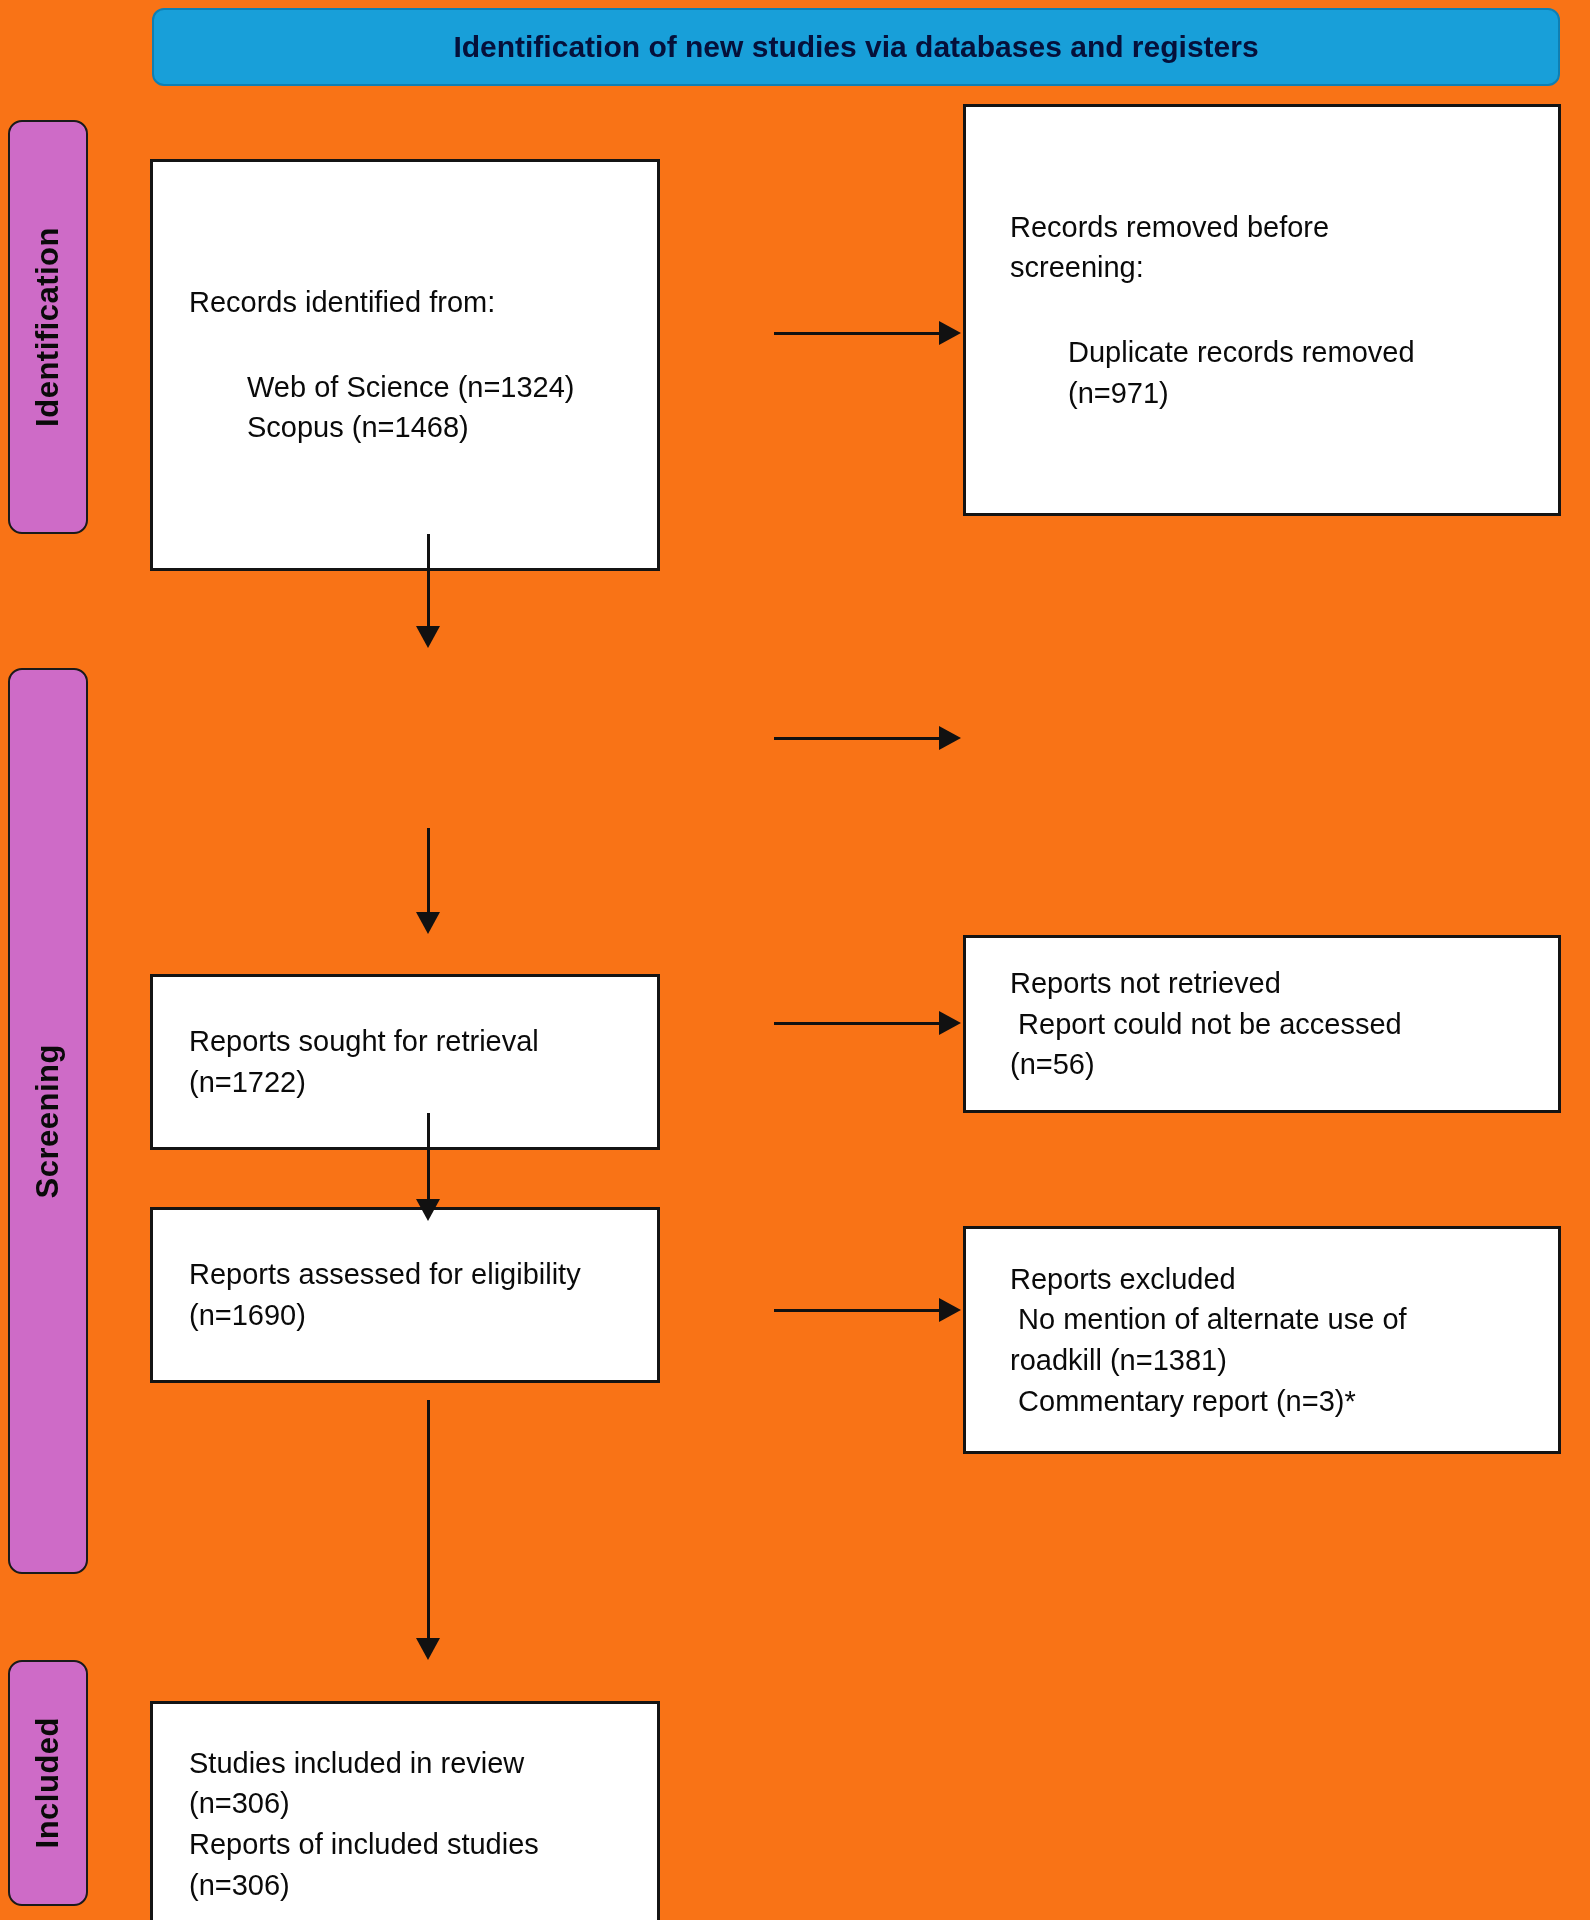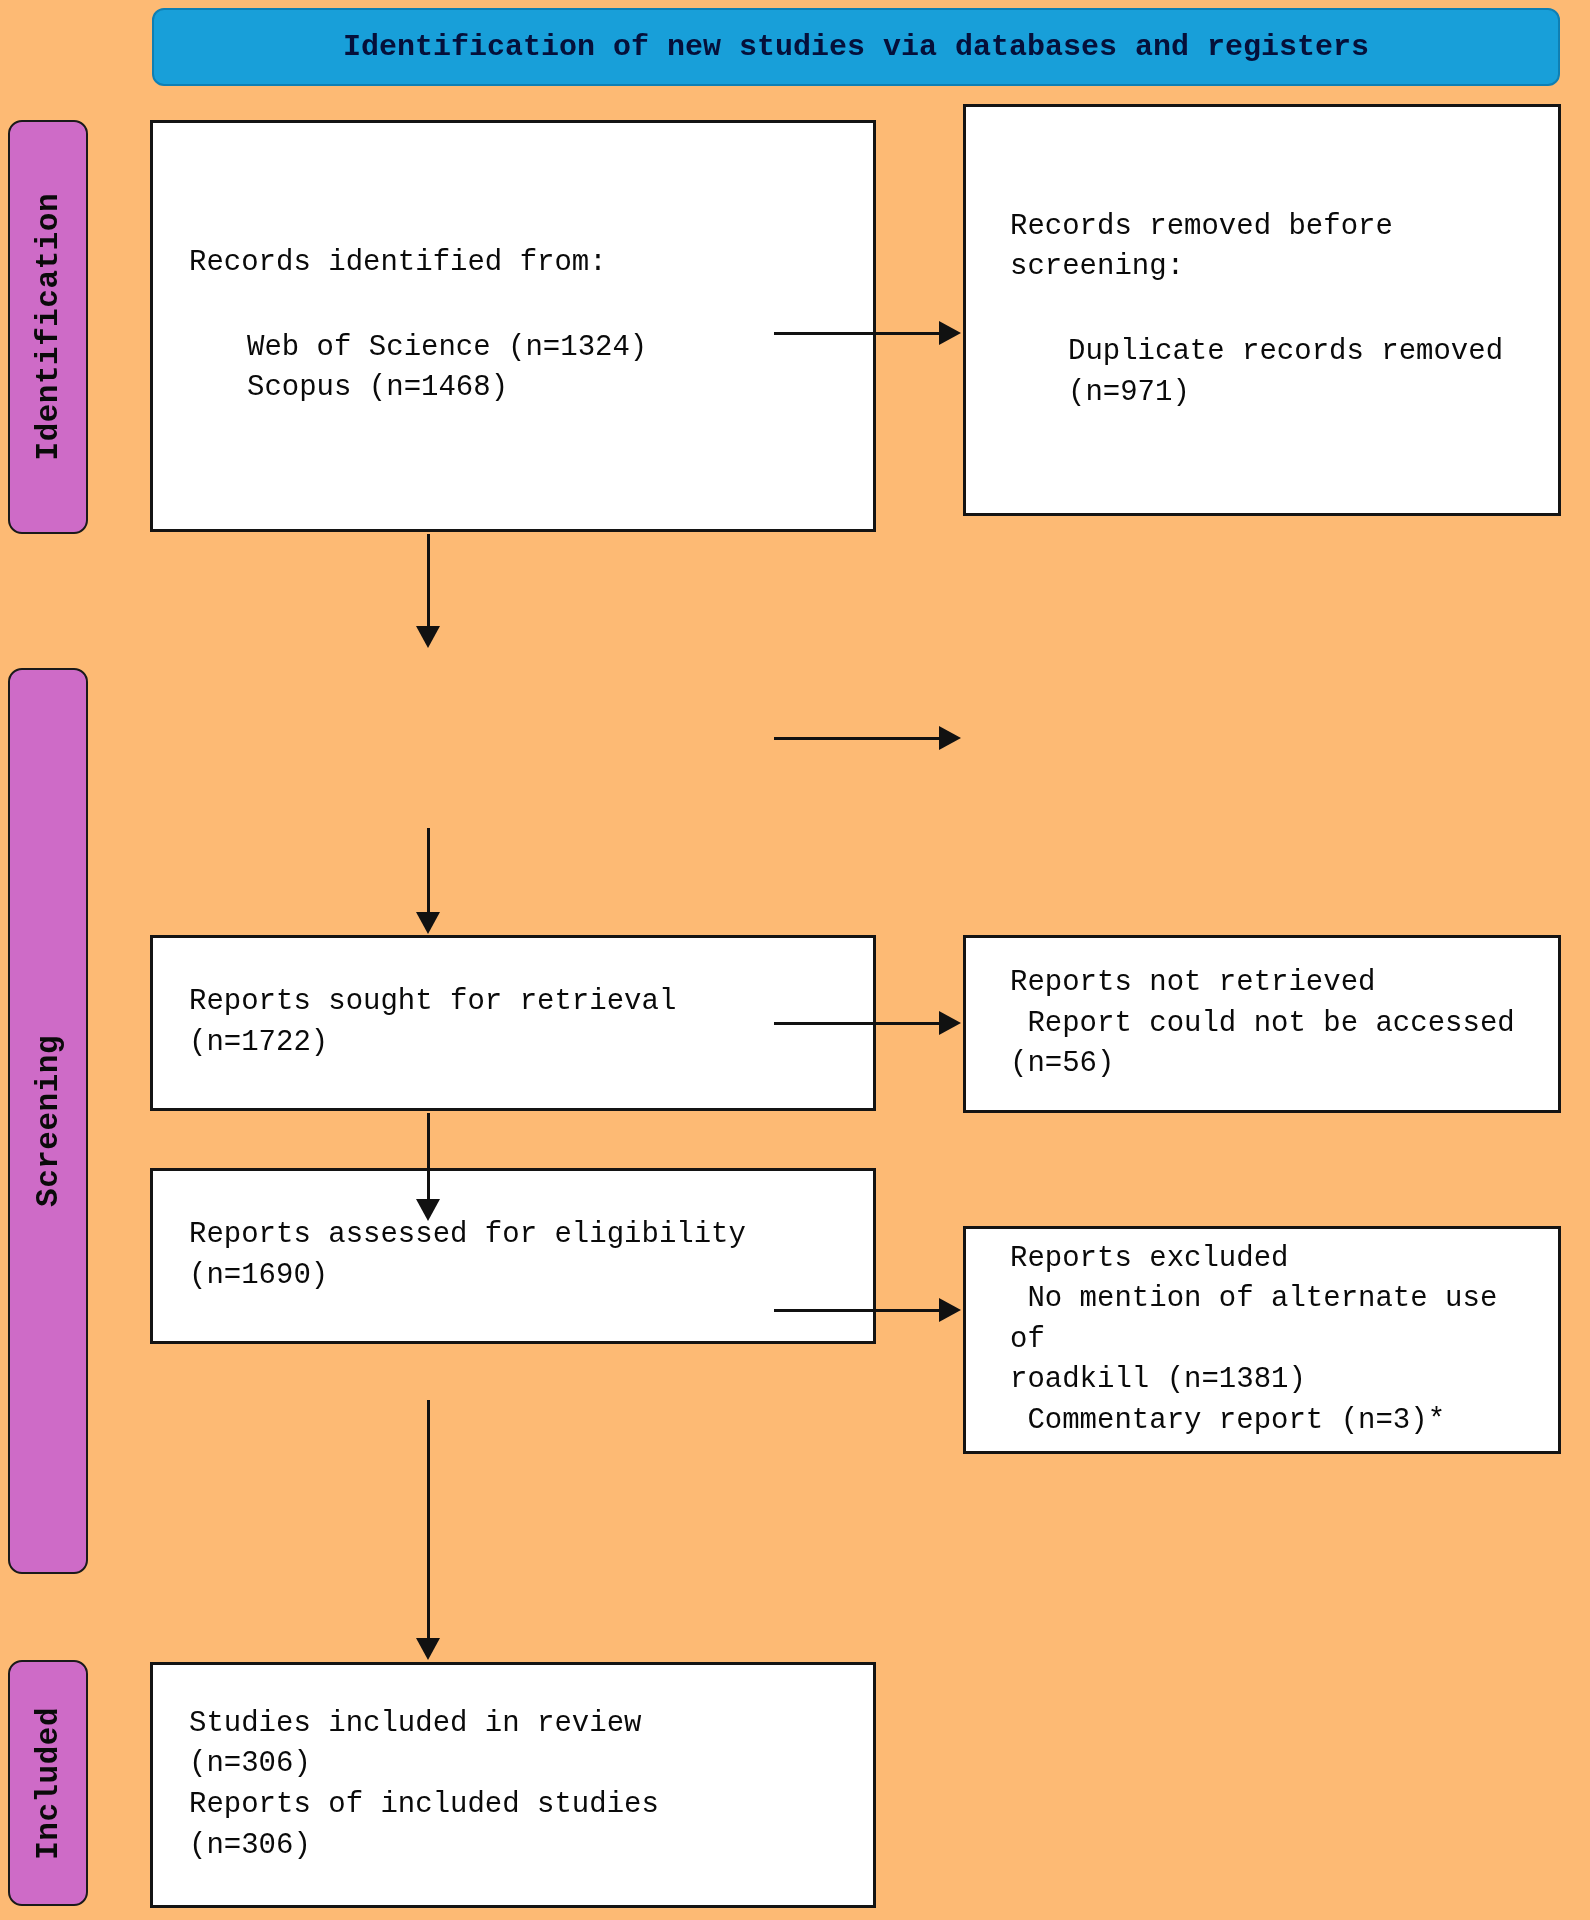--- a/index.html
+++ b/index.html
@@ -3,23 +3,22 @@
 <meta charset="utf-8">
 <style>
   * { margin: 0; padding: 0; box-sizing: border-box; }
   html, body { background: #ffffff; }
   body { font-family: "Liberation Sans", "DejaVu Sans", sans-serif; color: #0a0a0a; }
 
   .canvas {
     position: relative;
     width: 1590px;
     height: 1920px;
-    background: #fdba74;
+    background: #f97316;
     overflow: hidden;
-    font-family: Liberation Mono, monospace;
   }
 
   
   .banner {
     position: absolute;
     left: 152px; top: 8px;
     width: 1408px; height: 78px;
     background: var(--header-bg, #189fd9);
     border: 2px solid #0f7fb3;
     border-radius: 12px;
@@ -45,21 +44,21 @@
   }
 
   
   .box {
     position: absolute;
     background: #ffffff;
     border: 3px solid #141414;
     display: flex; flex-direction: column; justify-content: center;
     font-size: 29px; line-height: 1.4; color: #0a0a0a;
   }
-  .box.left  { left: 150px; width: 726px; padding: 14px 24px 14px 36px; }
+  .box.left  { left: 150px; width: 510px; padding: 14px 24px 14px 36px; margin-top: 39px; }
   .box.right { left: 963px; width: 598px; padding: 14px 18px 14px 44px; }
   .ln { white-space: pre-wrap; }
   .indent { margin-left: 58px; margin-top: 44px; }
 
   
   .arrow-v { position: absolute; width: 0; }
   .arrow-v .shaft {
     position: absolute; left: -1.5px; top: 0;
     width: 3px; height: calc(100% - 22px); background: #111;
   }

